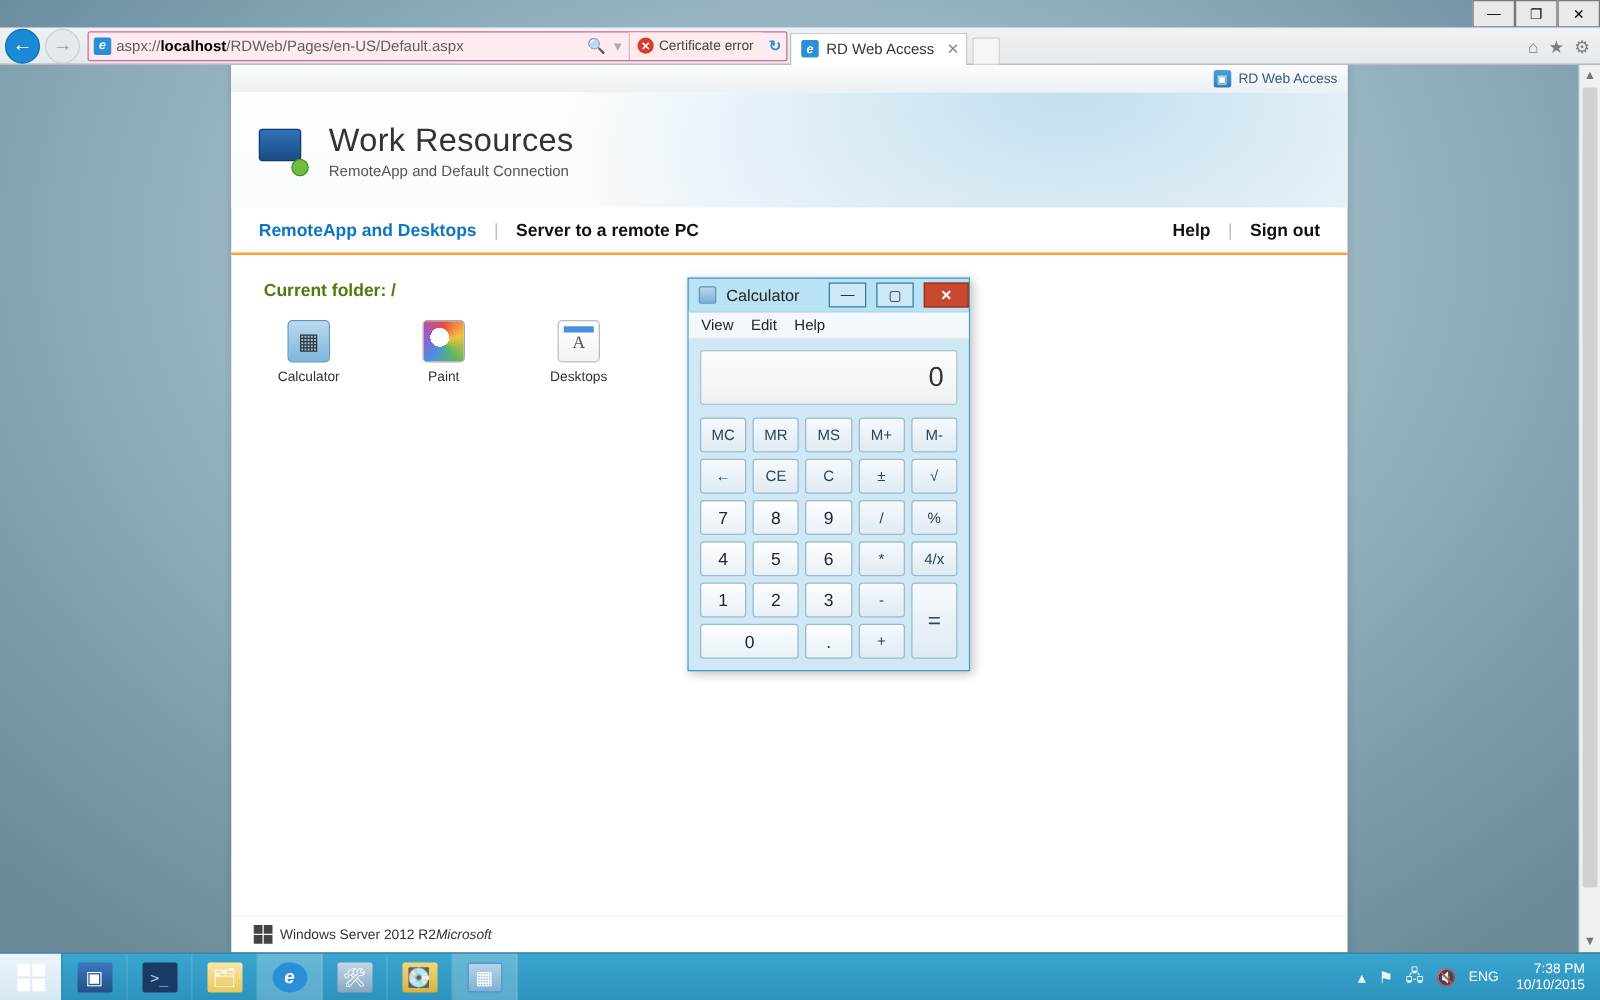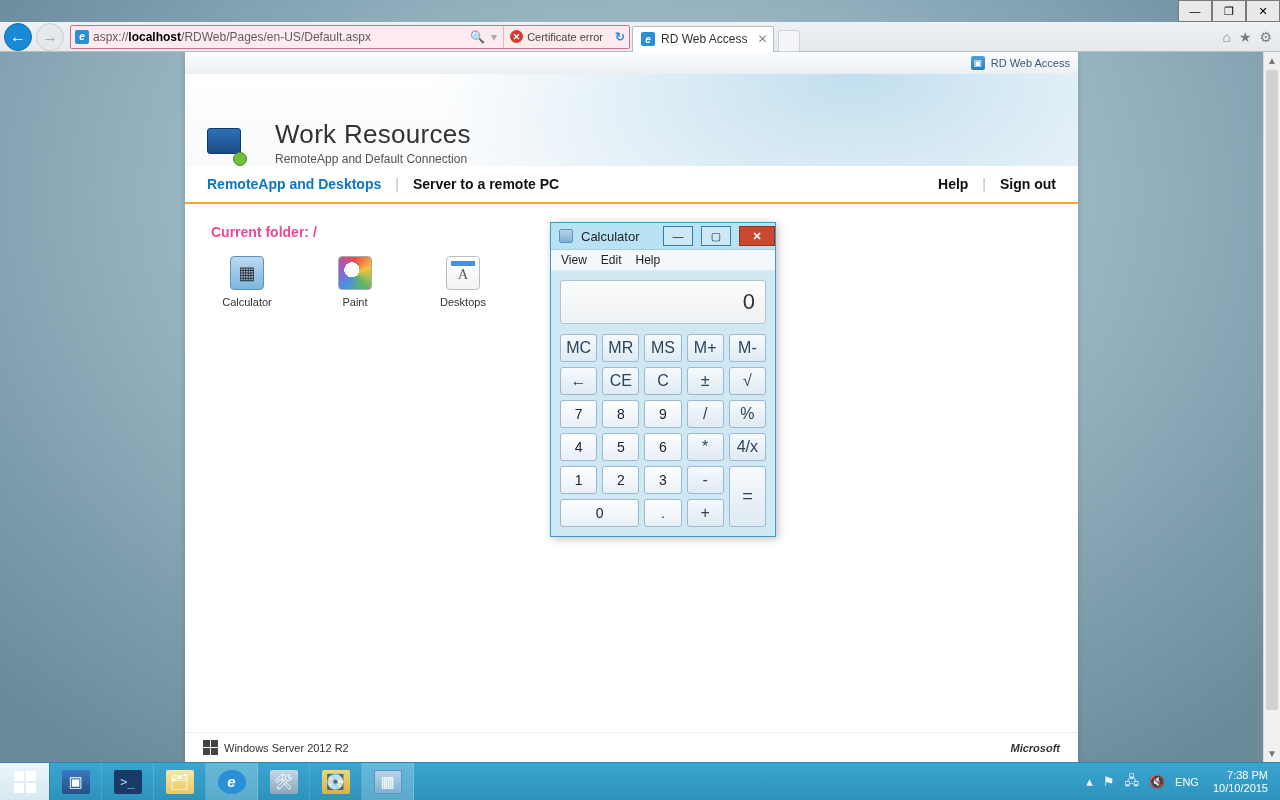--- a/index.html
+++ b/index.html
@@ -31,58 +31,58 @@
 .ie-right{margin-left:auto;display:flex;gap:8px;padding-right:8px;color:#7d7d7d;font-size:14px}
 
 .viewport{position:absolute;left:0;right:0;top:52px;bottom:38px;background:radial-gradient(ellipse 900px 700px at 50% 20%, #c9dde6 0%, #8fadbb 60%, #6b8b9b 100%);overflow:hidden}
 .scrollbar{position:absolute;right:0;top:0;bottom:0;width:17px;background:#eef0f1;border-left:1px solid #d8dadc}
 .scrollbar .arrow{height:17px;display:flex;align-items:center;justify-content:center;color:#777;font-size:10px}
 .scrollbar .thumb{position:absolute;left:2px;right:2px;top:18px;height:640px;background:#cfd1d3;border-radius:2px}
 .page{position:absolute;left:185px;top:0;width:893px;height:100%;background:#fff;box-shadow:0 0 6px rgba(0,0,0,.15)}
 
 .pg-topbar{height:22px;background:linear-gradient(#fbfcfd,#edf1f4);display:flex;align-items:center;justify-content:flex-end;padding-right:8px;font-size:11px;color:#3a5a78;gap:6px;border-bottom:1px solid #e9edf0}
 .pg-topbar .micon{width:14px;height:14px;background:linear-gradient(#4fa1d8,#2a7fb9);border-radius:2px;display:flex;align-items:center;justify-content:center;color:#fff;font-size:9px}
-.pg-banner{height:92px;background:radial-gradient(ellipse 600px 300px at 75% 0%, rgba(160,205,230,.65), rgba(255,255,255,0) 70%), linear-gradient(#ffffff,#f8fafc);display:flex;align-items:flex-end;padding-left:20px;gap:28px}
+.pg-banner{height:92px;background:radial-gradient(ellipse 600px 300px at 75% 0%, rgba(160,205,230,.65), rgba(255,255,255,0) 70%), linear-gradient(#ffffff,#f8fafc);display:flex;align-items:center;padding-left:20px;gap:16px}
 .pg-logo{width:42px;height:42px;position:relative}
 .pg-logo .mon{width:34px;height:26px;background:linear-gradient(#2d71b7,#1b4b85);border-radius:3px;position:absolute;left:2px;top:4px;border:1px solid #123a67}
 .pg-logo .grn{width:14px;height:14px;background:#6fbf3e;border-radius:50%;position:absolute;right:0;bottom:0;border:1px solid #4a8b24}
 .pg-title{font-size:26px;font-weight:300;color:#333;letter-spacing:.3px}
 .pg-sub{font-size:12px;color:#555;margin-top:2px}
 .pg-nav{height:38px;border-bottom:2px solid #ffa12e;display:flex;align-items:center;padding:0 22px;gap:14px;font-size:14px}
 .pg-nav a{color:#111;text-decoration:none;font-weight:600}
 .pg-nav a.active{color:#0b76c2}
 .pg-nav .sep{color:#bbb}
 .pg-nav .spacer{flex:1}
 .pg-body{padding:20px 26px;position:relative}
-.folder-lbl{font-weight:600;color:#ec4899;font-size:14px;margin-bottom:16px}
+.folder-lbl{font-weight:600;color:#4d7c0f;font-size:14px;margin-bottom:16px}
 .apps{display:flex;gap:36px}
 .app{width:72px;display:flex;flex-direction:column;align-items:center;gap:6px;font-size:11px;color:#333;cursor:pointer}
 .app .ico{width:34px;height:34px;border-radius:4px;display:flex;align-items:center;justify-content:center;font-size:18px}
 .ico-calc{background:linear-gradient(#bcd9ef,#7db6de);border:1px solid #5a94c1}
 .ico-paint{background:radial-gradient(circle at 40% 40%,#fff 0 28%,transparent 28%),conic-gradient(#e84a4a,#f2c33b,#5fb761,#4a90e2,#9a5bd0,#e84a4a);border-radius:50%;border:1px solid #aaa}
 .ico-word{background:linear-gradient(#fff,#f3f3f3);border:1px solid #b8bdc0;position:relative}
 .ico-word::before{content:"";position:absolute;left:4px;right:4px;top:4px;height:5px;background:#4a90e2}
 .ico-word::after{content:"A";position:absolute;left:0;right:0;top:10px;text-align:center;color:#555;font-size:14px;font-family:serif}
-.pg-footer{position:absolute;left:0;right:0;bottom:0;height:30px;display:flex;align-items:center;justify-content:space-between;padding:0 18px;font-size:11px;color:#333;border-top:1px solid #eee}
+.pg-footer{position:absolute;left:0;right:0;bottom:0;height:30px;display:flex;align-items:center;justify-content:flex-start;padding:0 18px;font-size:11px;color:#333;border-top:1px solid #eee}
 .pg-footer .win{display:flex;align-items:center;gap:6px}
 .winflag{display:grid;grid-template-columns:7px 7px;grid-template-rows:7px 7px;gap:1px;filter:grayscale(100%)}
 .winflag span{background:#444}
-.msft{font-style:italic;font-weight:700;color:#333}
+.msft{font-style:italic;font-weight:400;color:#333}
 
 .calc{position:absolute;left:550px;top:222px;width:226px;background:#b9e2f4;border:1px solid #3a9ac9;box-shadow:2px 2px 8px rgba(0,0,0,.25)}
 .calc-title{height:26px;display:flex;align-items:center;padding-left:8px;gap:8px;font-size:13px;color:#222}
 .calc-title .cicon{width:14px;height:14px;background:linear-gradient(#b9d4e9,#7db1d6);border:1px solid #5a94c1;border-radius:2px}
 .calc-title .spacer{flex:1}
 .calc-title .wbtn{width:30px;height:20px;border:1px solid #2f7da9;background:#cde9f6;display:flex;align-items:center;justify-content:center;font-size:11px;color:#222;cursor:pointer}
 .calc-title .wbtn.close{background:#c8492f;color:#fff;border-color:#96301b;width:36px;font-weight:bold}
 .calc-menu{height:22px;background:#f2f8fb;border-top:1px solid #a7cfe2;border-bottom:1px solid #e2edf3;display:flex;align-items:center;gap:14px;padding:0 10px;font-size:12px;color:#222}
 .calc-body{padding:9px;background:#cfe8f4}
 .calc-disp{height:44px;background:linear-gradient(#fcfcfc,#eef1f3);border:1px solid #b4c2cb;border-radius:3px;display:flex;align-items:center;justify-content:flex-end;padding:0 10px;font-size:22px;color:#333;margin-bottom:10px}
 .calc-grid{display:grid;grid-template-columns:repeat(5,1fr);grid-auto-rows:28px;gap:5px}
-.cbtn{border:1px solid #9cb9cf;border-radius:3px;background:linear-gradient(#f6fafd,#dfeaf2);display:flex;align-items:center;justify-content:center;font-size:16px;color:#2b4557;cursor:pointer;user-select:none}
+.cbtn{border:1px solid #9cb9cf;border-radius:3px;background:linear-gradient(#f6fafd,#dfeaf2);display:flex;align-items:center;justify-content:center;font-size:12px;color:#2b4557;cursor:pointer;user-select:none}
 .cbtn.num{background:linear-gradient(#fdfefe,#e8f1f7);font-size:14px;color:#223}
 .cbtn.wide{grid-column:span 2}
 .cbtn.tall{grid-row:span 2}
 
 .taskbar{position:absolute;left:0;right:0;bottom:0;height:38px;background:linear-gradient(#3aa5cf,#2d93bd);display:flex;align-items:stretch;border-top:1px solid #2a86ad}
 .tb-start{width:50px;display:flex;align-items:center;justify-content:center;background:linear-gradient(#ebf5f9,#d6e9f2);border-right:1px solid #2a86ad}
 .winflag2{display:grid;grid-template-columns:10px 10px;grid-template-rows:10px 10px;gap:2px}
 .winflag2 span{background:#fff}
 .tb-btn{width:52px;display:flex;align-items:center;justify-content:center;border-right:1px solid rgba(255,255,255,.15);position:relative}
 .tb-btn.active{background:rgba(255,255,255,.22)}

